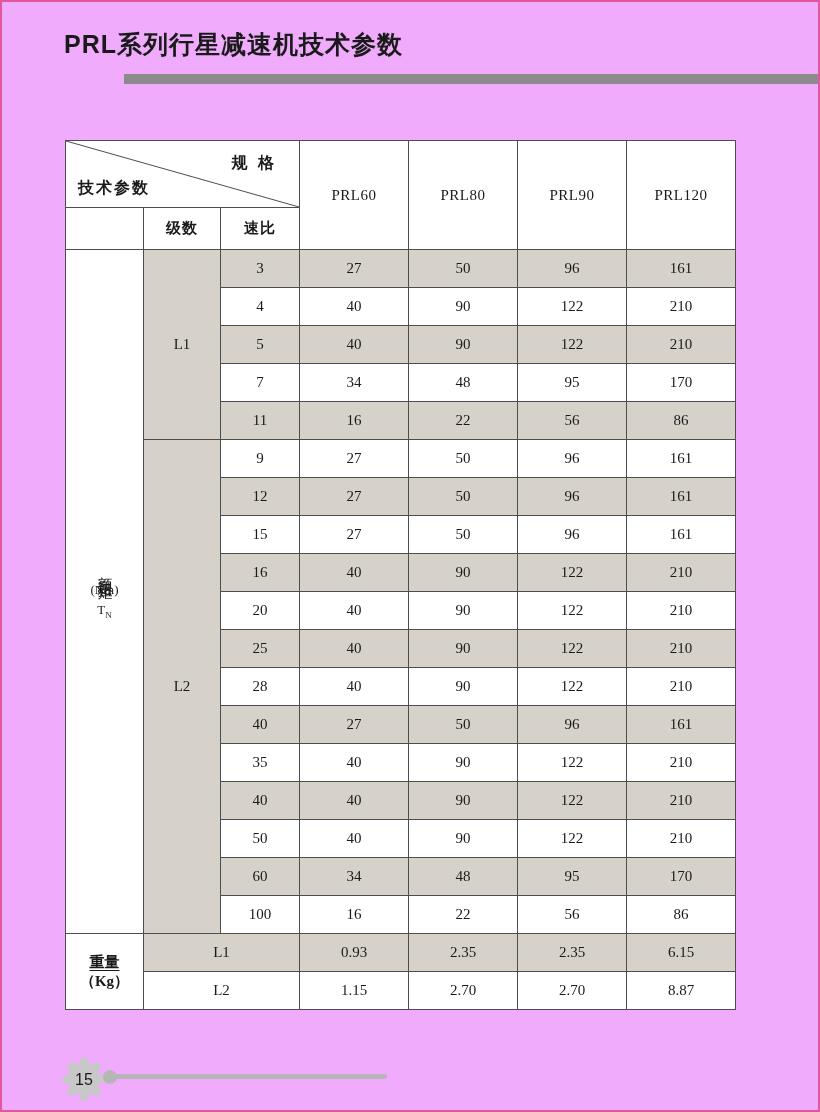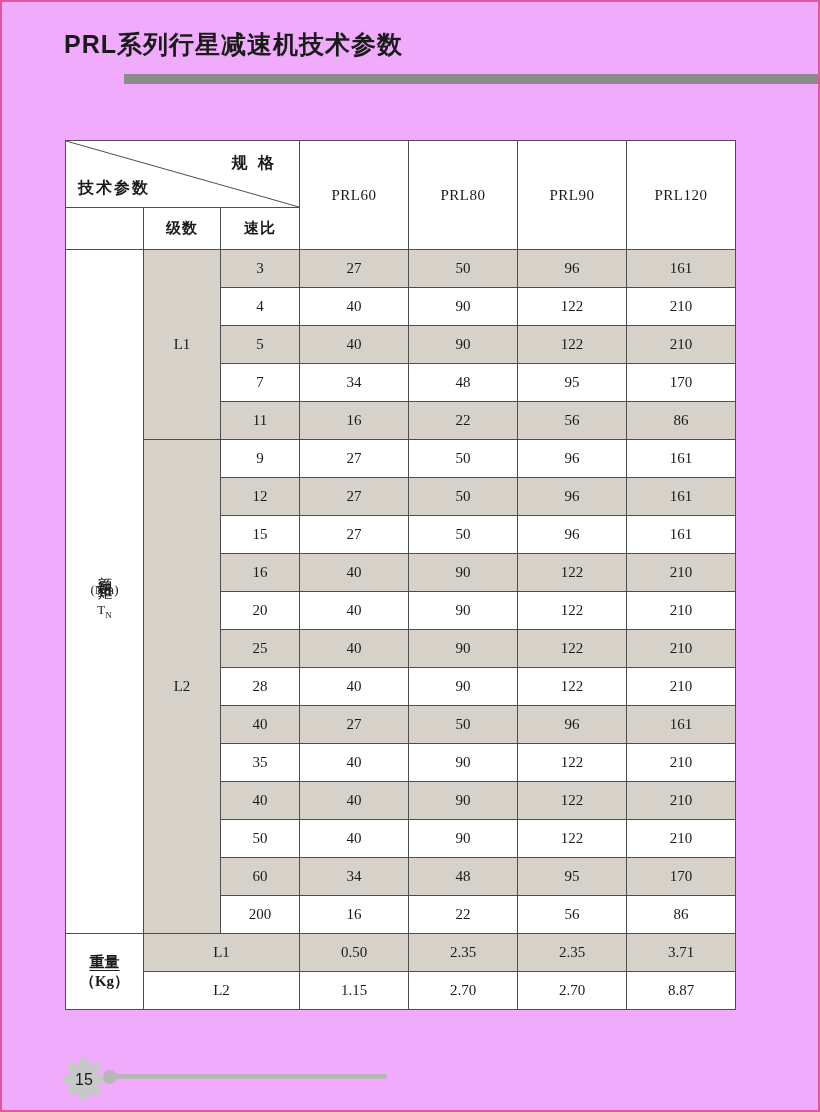--- a/index.html
+++ b/index.html
@@ -237,33 +237,33 @@
           <td class="">210</td>
         </tr>
         <tr class="data-tr">
           <td class="shaded">60</td>
           <td class="shaded">34</td>
           <td class="shaded">48</td>
           <td class="shaded">95</td>
           <td class="shaded">170</td>
         </tr>
         <tr class="data-tr">
-          <td class="">200</td>
+          <td class="">100</td>
           <td class="">16</td>
           <td class="">22</td>
           <td class="">56</td>
           <td class="">86</td>
         </tr>
         <tr class="data-tr">
           <td rowspan="2" class="weight-label-cell"><span class="wl-underline">重量</span><span>（Kg）</span></td>
           <td colspan="2" class="shaded">L1</td>
-          <td class="shaded">0.50</td>
+          <td class="shaded">0.93</td>
           <td class="shaded">2.35</td>
           <td class="shaded">2.35</td>
-          <td class="shaded">3.71</td>
+          <td class="shaded">6.15</td>
         </tr>
         <tr class="data-tr">
           <td colspan="2" class="">L2</td>
           <td class="">1.15</td>
           <td class="">2.70</td>
           <td class="">2.70</td>
           <td class="">8.87</td>
         </tr>
       </tbody>
   </table>

